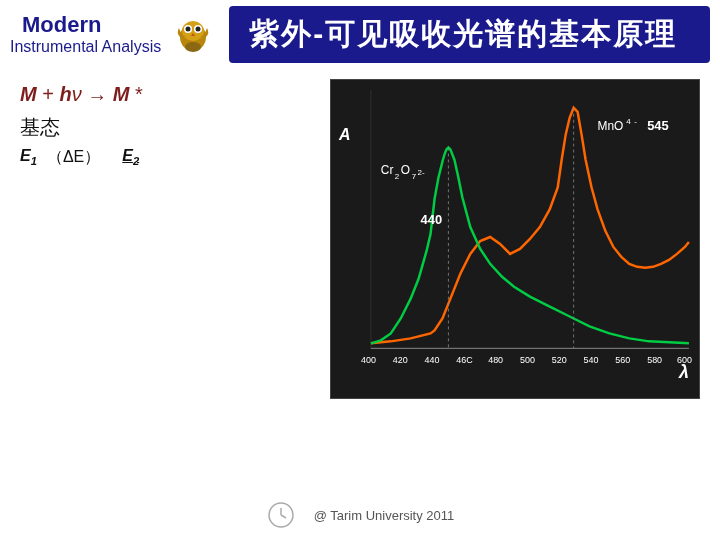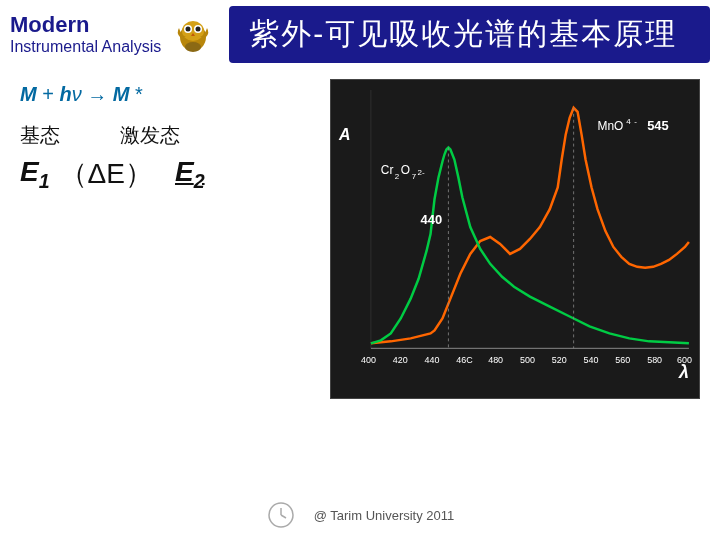--- a/index.html
+++ b/index.html
@@ -22,37 +22,38 @@
     #logo-text {
       display: flex;
       flex-direction: column;
       margin-right: 10px;
     }
     #logo-modern {
       font-size: 22px;
       font-weight: bold;
       color: #1a1a8c;
       line-height: 1.1;
+      margin-left: 12px;
     }
     #logo-sub {
       font-size: 16px;
       color: #1a1a8c;
       line-height: 1.2;
     }
     #logo-icon {
       width: 44px;
       height: 44px;
       margin-right: 14px;
     }
     #page-title-bar {
       flex: 1;
       background: #1a1a8c;
       color: #fff;
       font-size: 30px;
-      font-weight: normal;
+      font-weight: bold;
       padding: 8px 20px;
       border-radius: 4px;
       letter-spacing: 2px;
     }
 
     
     #main {
       display: flex;
       padding: 10px 20px 0 20px;
     }
@@ -61,38 +62,38 @@
       padding-top: 4px;
     }
     #right-chart {
       flex: 1;
       margin-left: 10px;
     }
 
     
     .eq-line {
       font-size: 20px;
-      margin-bottom: 16px;
-      color: #0369a1;
+      margin-bottom: 8px;
+      color: #7f1d1d;
     }
 
     .ground-excited-row {
       display: flex;
       gap: 60px;
       font-size: 20px;
       margin-bottom: 6px;
       color: #111;
       text-align: center;
     }
 
     .energy-row {
       display: flex;
       align-items: center;
       gap: 10px;
-      font-size: 28px;
+      font-size: 16px;
       margin-bottom: 10px;
       color: #111;
     }
 
     .delta-e-row {
       font-size: 20px;
       margin-bottom: 12px;
       color: #111;
     }
 
@@ -164,21 +165,20 @@
       <span style="font-style:italic; font-weight:bold;">M</span>
       <span> + </span>
       <span style="font-style:italic; font-weight:bold;">h</span><span style="font-style:italic;">ν</span>
       <span>  →  </span>
       <span style="font-style:italic; font-weight:bold;">M</span>
       <span> *</span>
     </div>
 
     <div class="ground-excited-row">
       <span>基态</span>
-      <span>激发态</span>
     </div>
 
     <div class="energy-row">
       <span style="font-style:italic; font-weight:bold;">E<sub>1</sub></span>
       <span style="margin-left:0; margin-right:12px;">（ΔE）</span>
       <span style="font-style:italic; font-weight:bold;text-decoration:underline;">E<sub>2</sub></span>
     </div>
 
   </div>
 

